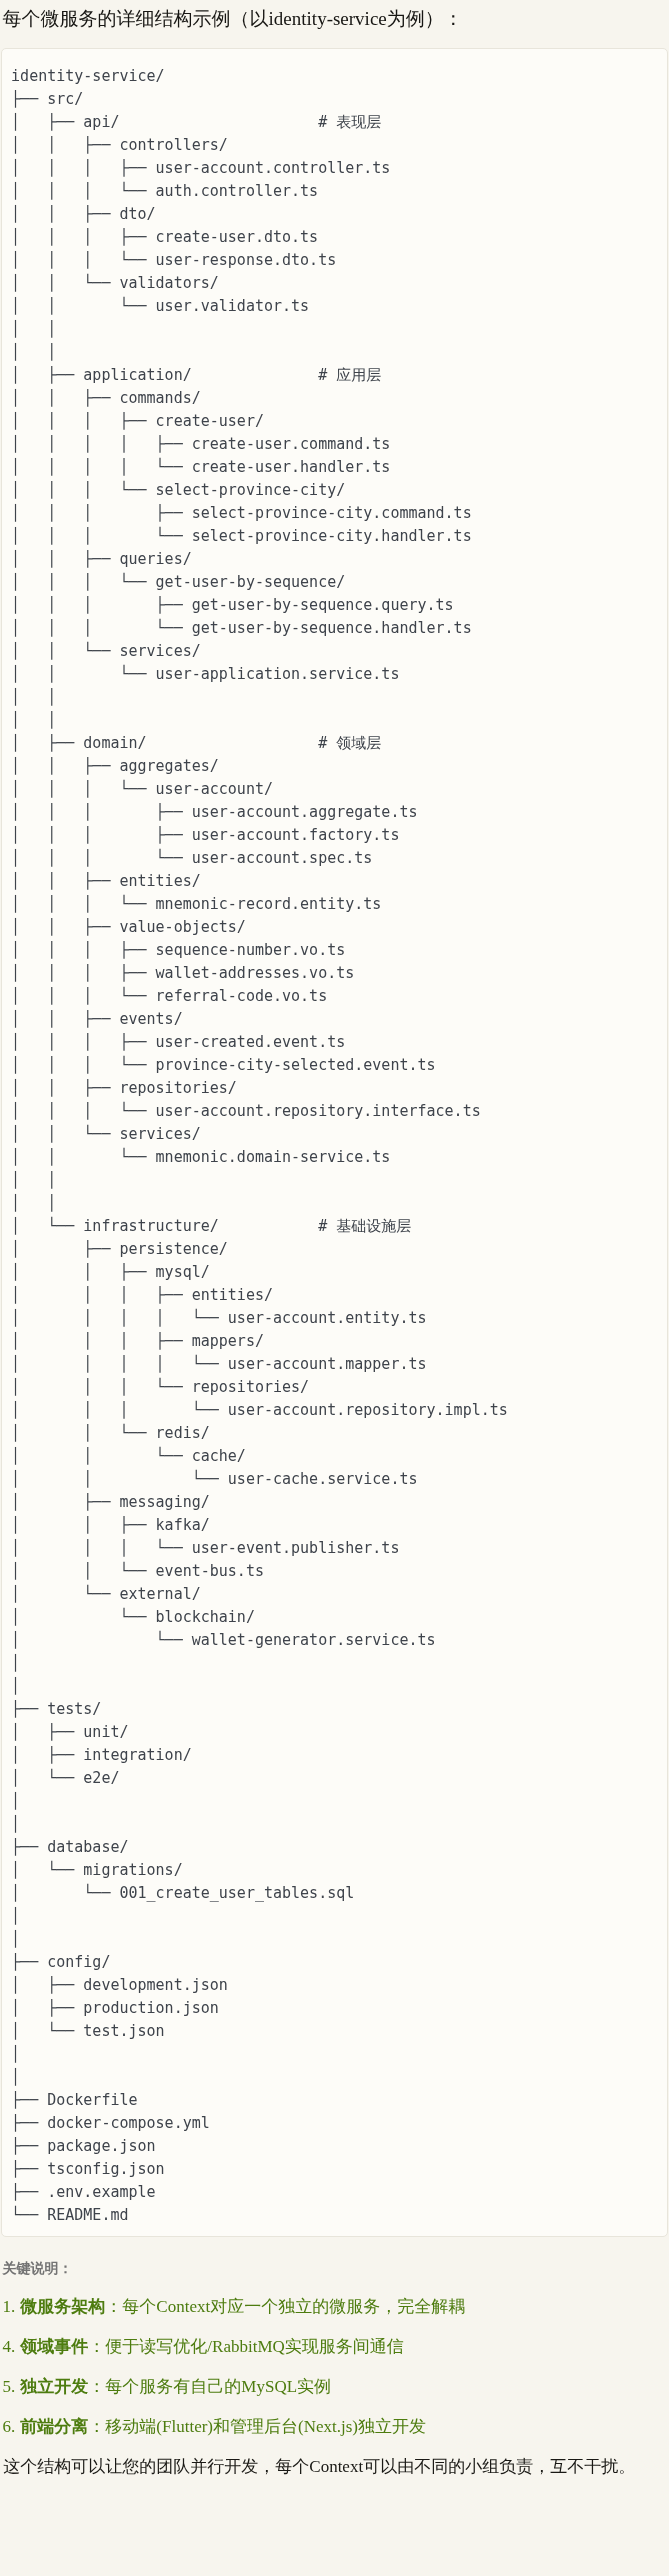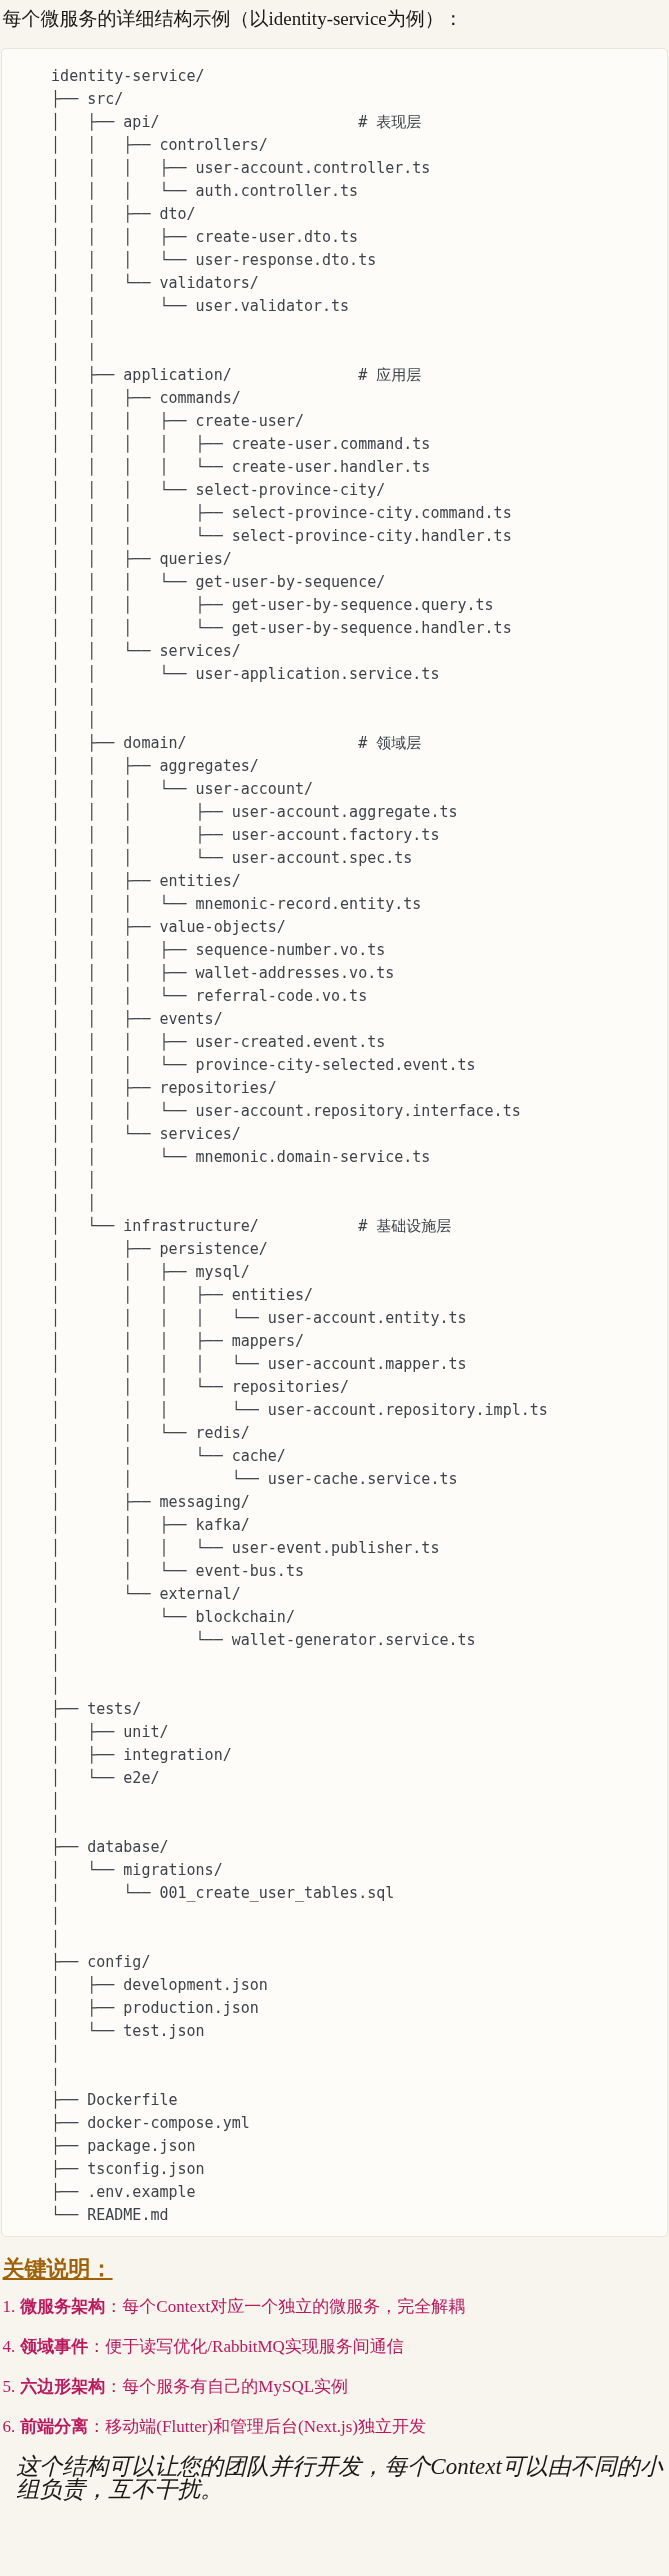--- a/index.html
+++ b/index.html
@@ -22,61 +22,58 @@
     color: #171613;
     font-family: "Liberation Serif", "DejaVu Serif", serif;
   }
 
   .code-block {
     margin-top: 15px;
     background: #FDFCF8;
     border: 0.6px solid #E8E5DB;
     border-radius: 5px;
     overflow: hidden;
-    padding-left: 40px;
   }
   .code-block pre {
     margin: 0;
     padding: 16.3px 8.8px 8.8px 8.8px;
     font-family: "DejaVu Sans Mono", "Liberation Mono", monospace;
     font-size: 15px;
     line-height: 23px;
     color: #3E434B;
     white-space: pre;
   }
 
   .key-notes { margin: 21px 0 0 1.3px; }
   .key-notes h2 {
     margin: 0 0 16.3px 0;
-    font-size: 22px;
+    font-size: 14px;
     line-height: 22.5px;
     font-weight: 700;
-    color: #a16207;
-    text-decoration: underline;
+    color: #737373;
   }
   .key-notes ol {
     list-style: none;
     margin: 0;
     padding: 0;
   }
   .key-notes li {
     font-size: 17px;
     line-height: 22.5px;
     margin: 0 0 17.5px 0;
-    color: #be185d;
+    color: #4d7c0f;
   }
   .kp-num { margin-right: 5px; }
   .kp-term { font-weight: 700; }
 
   .closing-paragraph {
-    margin: 0 0 0 15px;
-    font-size: 23px;
+    margin: 0 0 0 2px;
+    font-size: 17px;
     line-height: 22.5px;
     color: #1A1915;
-    font-style: italic;
   }
 </style>
 </head>
 <body>
 
 <div class="content">
 
   <h1 class="page-title">每个微服务的详细结构示例（以identity-service为例）：</h1>
 
   <div class="code-block">
@@ -174,21 +171,21 @@
 ├── tsconfig.json
 ├── .env.example
 └── README.md</pre>
   </div>
 
   <section class="key-notes">
     <h2>关键说明：</h2>
     <ol>
       <li><span class="kp-num">1.</span><span class="kp-term">微服务架构</span><span class="kp-rest">：每个Context对应一个独立的微服务，完全解耦</span></li>
       <li><span class="kp-num">4.</span><span class="kp-term">领域事件</span><span class="kp-rest">：便于读写优化/RabbitMQ实现服务间通信</span></li>
-      <li><span class="kp-num">5.</span><span class="kp-term">六边形架构</span><span class="kp-rest">：每个服务有自己的MySQL实例</span></li>
+      <li><span class="kp-num">5.</span><span class="kp-term">独立开发</span><span class="kp-rest">：每个服务有自己的MySQL实例</span></li>
       <li><span class="kp-num">6.</span><span class="kp-term">前端分离</span><span class="kp-rest">：移动端(Flutter)和管理后台(Next.js)独立开发</span></li>
     </ol>
   </section>
 
   <p class="closing-paragraph">这个结构可以让您的团队并行开发，每个Context可以由不同的小组负责，互不干扰。</p>
 
 </div>
 
 
 </body></html>

